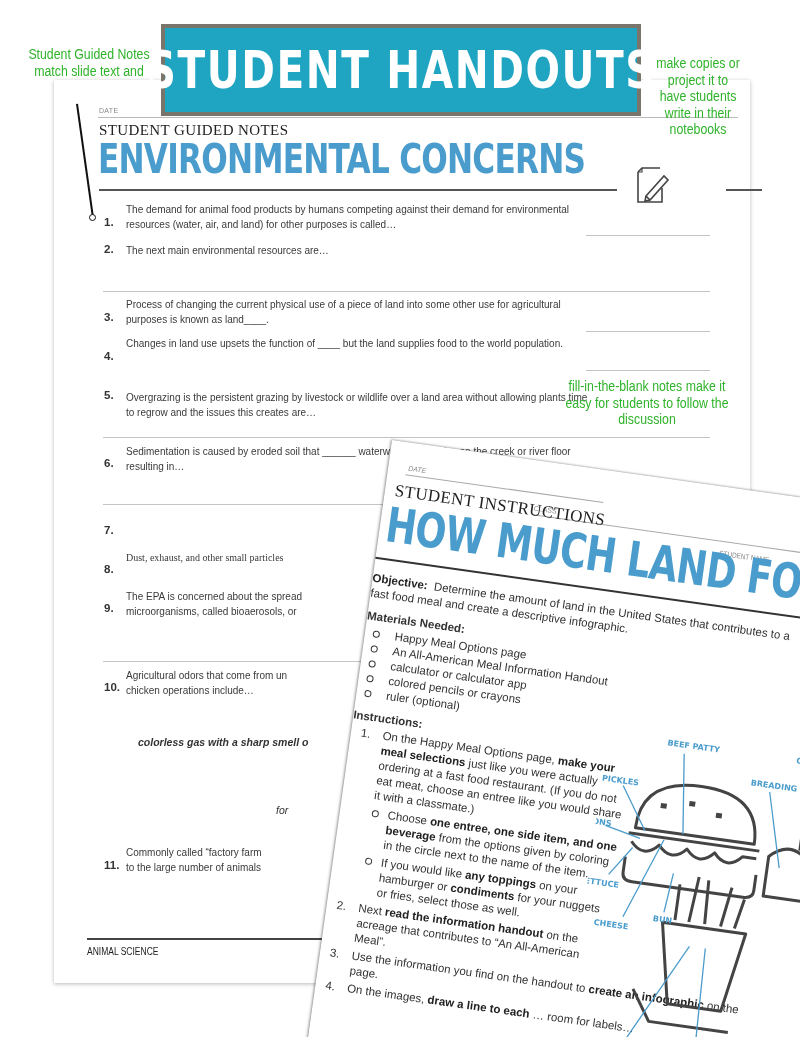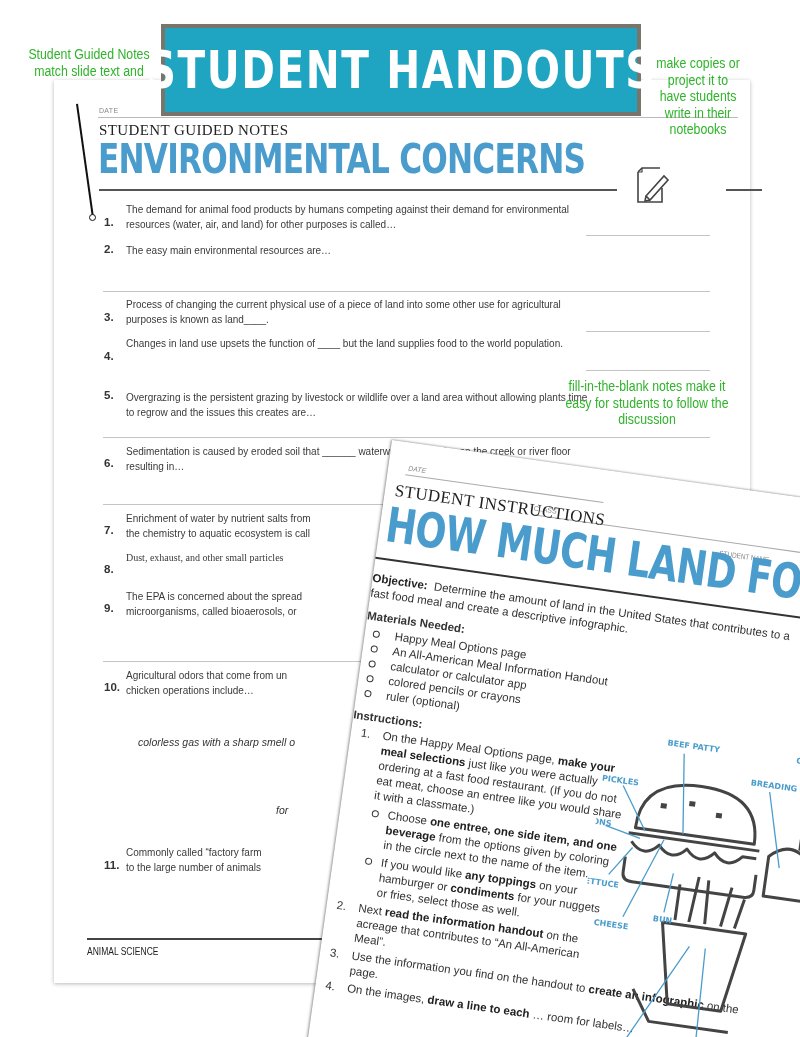--- a/index.html
+++ b/index.html
@@ -79,63 +79,59 @@
     <path d="M4 6 L8 2 L26 2 M4 6 L4 36 L28 36 L28 22" fill="none" stroke="#444" stroke-width="1.6"></path>
     <path d="M8 2 L8 6 L4 6" fill="none" stroke="#444" stroke-width="1.2"></path>
     <path d="M12 30 L30 10 L34 14 L16 34 Z M12 30 L11 35 L16 34" fill="none" stroke="#444" stroke-width="1.6"></path>
   </svg>
 
   <div class="qnum" style="top:136px;">1.</div>
   <div class="q" style="top:122px;">The demand for animal food products by humans competing against their demand for environmental resources (water, air, and land) for other purposes is called…</div>
   <div class="hr" style="left:532px; top:155px; width:124px;"></div>
 
   <div class="qnum" style="top:163px;">2.</div>
-  <div class="q" style="top:163px;">The easy main environmental resources are…</div>
+  <div class="q" style="top:163px;">The next main environmental resources are…</div>
   <div class="hr" style="left:49px; top:211px; width:607px;"></div>
 
   <div class="qnum" style="top:231px;">3.</div>
   <div class="q" style="top:217px;">Process of changing the current physical use of a piece of land into some other use for agricultural purposes is known as land____.</div>
   <div class="hr" style="left:532px; top:251px; width:124px;"></div>
 
   <div class="qnum" style="top:270px;">4.</div>
   <div class="q" style="top:256px;">Changes in land use upsets the function of ____ but the land supplies food to the world population.</div>
   <div class="hr" style="left:532px; top:290px; width:124px;"></div>
 
   <div class="qnum" style="top:309px;">5.</div>
   <div class="q" style="top:286px;margin-top:24px;">Overgrazing is the persistent grazing by livestock or wildlife over a land area without allowing plants time to regrow and the issues this creates are…</div>
   <div class="hr" style="left:49px; top:357px; width:607px;"></div>
 
   <div class="qnum" style="top:377px;">6.</div>
   <div class="q" style="top:364px;">Sedimentation is caused by eroded soil that ______ waterways and settles on the creek or river floor resulting in…</div>
   <div class="hr" style="left:49px; top:424px; width:607px;"></div>
 
   <div class="qnum" style="top:444px;">7.</div>
-  <div class="q" style="top:431px;">
-    <div>Enrichment of water by nutrient salts from</div>
-    <div>the chemistry to aquatic ecosystem is call</div>
-  </div>
 
   <div class="qnum" style="top:483px;">8.</div>
   <div class="q" style="top:470px;font-family:Liberation Serif, serif;">
     <div>Dust, exhaust, and other small particles</div>
   </div>
 
   <div class="qnum" style="top:522px;">9.</div>
   <div class="q" style="top:509px;">
     <div>The EPA is concerned about the spread</div>
     <div>microorganisms, called bioaerosols, or</div>
   </div>
   <div class="hr" style="left:49px; top:581px; width:607px;"></div>
 
   <div class="qnum" style="top:601px;">10.</div>
   <div class="q" style="top:588px;">
     <div>Agricultural odors that come from un</div>
     <div>chicken operations include…</div>
   </div>
-  <div class="italic-line" style="left:84px; top:656px;">colorless gas with a sharp smell o</div>
+  <div class="italic-line" style="left:84px; top:656px;font-weight:bold;">colorless gas with a sharp smell o</div>
   <div class="italic-line" style="left:222px; top:724px;">for</div>
 
   <div class="qnum" style="top:779px;text-align:right;">11.</div>
   <div class="q" style="top:765px;">
     <div>Commonly called “factory farm</div>
     <div>to the large number of animals</div>
   </div>
 
   <div class="footer-rule"></div>
   <div class="footer-text">ANIMAL SCIENCE</div>

